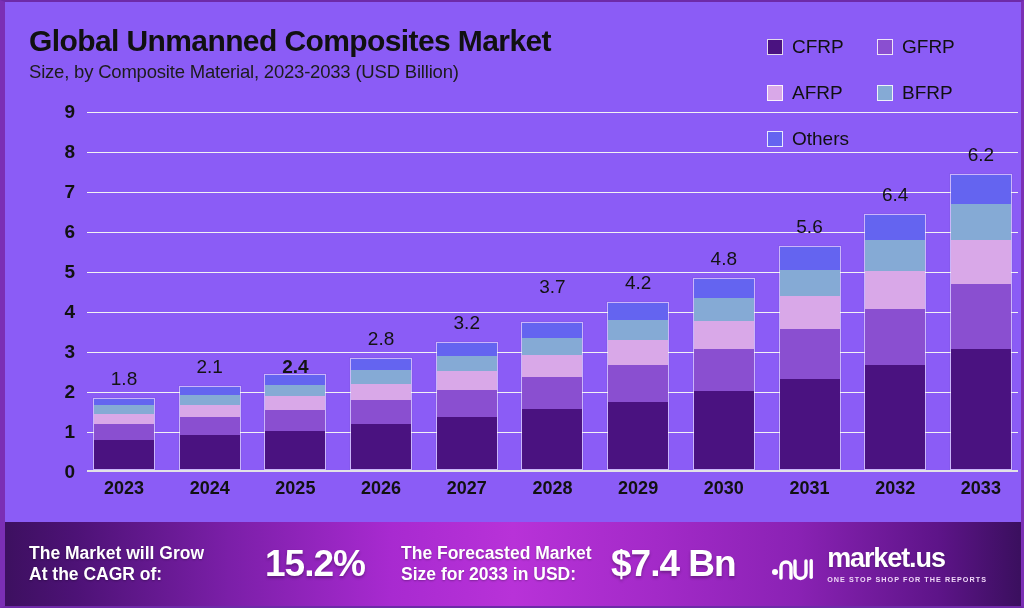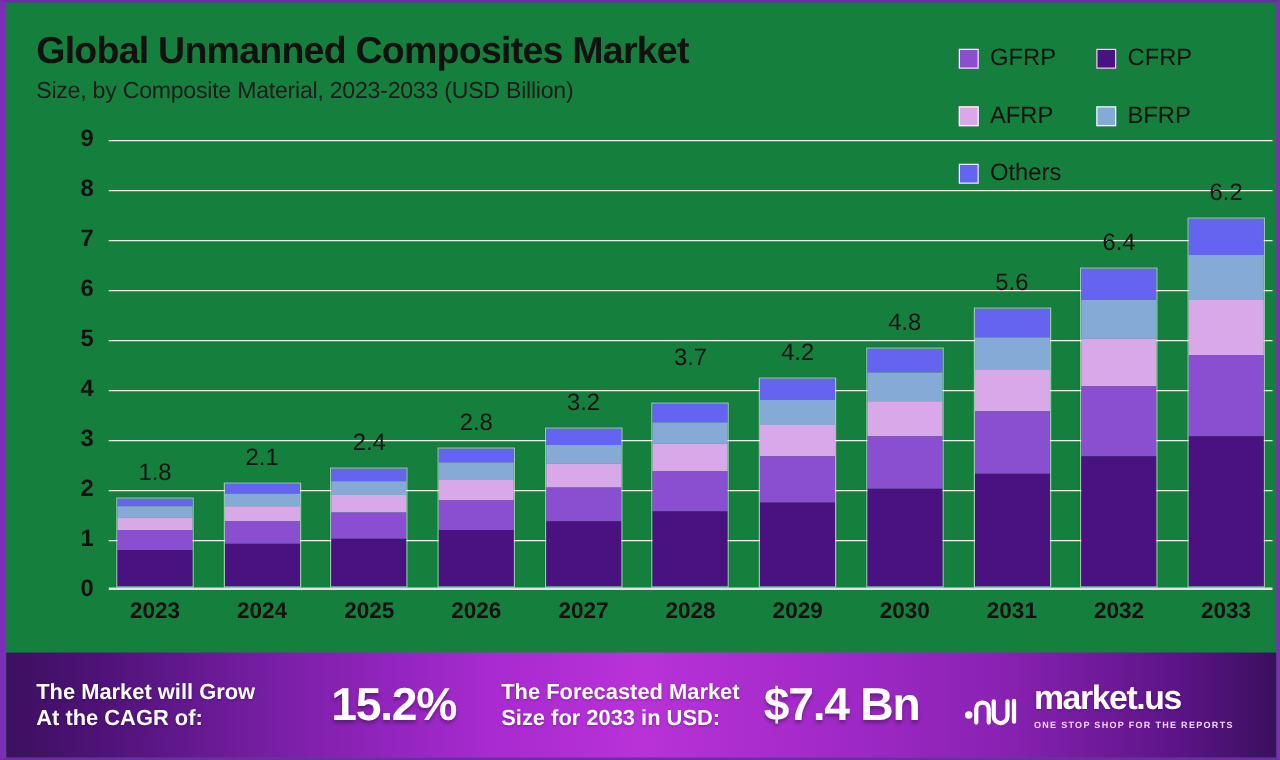--- a/index.html
+++ b/index.html
@@ -5,21 +5,21 @@
   * { margin:0; padding:0; box-sizing:border-box; }
   html,body { width:1024px; height:608px; }
   body {
     font-family:"Liberation Sans", sans-serif;
     background:#ffffff;
     overflow:hidden;
   }
   #infographic {
     position:relative;
     width:1024px; height:608px;
-    background:#15803d;
+    background:#8b5cf6;
     border-left:5px solid #7b2fb5;
     border-right:3px solid #7b2fb5;
     border-top:2px solid #6e2aa8;
     border-bottom:2px solid #6e2aa8;
   }
 
   
   #header { position:absolute; left:0; top:0; width:1024px; height:118px; }
   #title-block { position:absolute; left:24px; top:22px; }
   #chart-title {
@@ -169,26 +169,26 @@
 <div id="infographic">
 
   <div id="header">
     <div id="title-block">
       <div id="chart-title">Global Unmanned Composites Market</div>
       <div id="chart-subtitle">Size, by Composite Material, 2023-2033 (USD Billion)</div>
     </div>
 
     <div id="legend">
         <div class="legend-item">
+          <span class="legend-swatch" style="background: rgb(74, 18, 128);"></span>
+          <span class="legend-label">CFRP</span>
+        </div>
+        <div class="legend-item">
           <span class="legend-swatch" style="background: rgb(138, 79, 208);"></span>
           <span class="legend-label">GFRP</span>
-        </div>
-        <div class="legend-item">
-          <span class="legend-swatch" style="background: rgb(74, 18, 128);"></span>
-          <span class="legend-label">CFRP</span>
         </div>
         <div class="legend-item">
           <span class="legend-swatch" style="background: rgb(217, 168, 232);"></span>
           <span class="legend-label">AFRP</span>
         </div>
         <div class="legend-item">
           <span class="legend-swatch" style="background: rgb(133, 170, 213);"></span>
           <span class="legend-label">BFRP</span>
         </div>
         <div class="legend-item">
@@ -236,21 +236,21 @@
             <div class="bar-value" style="bottom: 92px; text-align: right;">2.1</div>
             <div class="bar-stack" style="height: 84px;">
               <div class="seg" style="background: rgb(100, 100, 240); height: 10%;"></div>
               <div class="seg" style="background: rgb(133, 170, 213); height: 11.9048%;"></div>
               <div class="seg" style="background: rgb(217, 168, 232); height: 14.7619%;"></div>
               <div class="seg" style="background: rgb(138, 79, 208); height: 22.381%;"></div>
               <div class="seg" style="background: rgb(74, 18, 128); height: 40.9524%;"></div>
             </div>
           </div>
           <div class="bar-group">
-            <div class="bar-value" style="bottom: 104px;">2.4</div>
+            <div class="bar-value" style="bottom: 92px; font-weight: bold;">2.4</div>
             <div class="bar-stack" style="height: 96px;">
               <div class="seg" style="background: rgb(100, 100, 240); height: 10.4167%;"></div>
               <div class="seg" style="background: rgb(133, 170, 213); height: 12.0833%;"></div>
               <div class="seg" style="background: rgb(217, 168, 232); height: 15%;"></div>
               <div class="seg" style="background: rgb(138, 79, 208); height: 22.0833%;"></div>
               <div class="seg" style="background: rgb(74, 18, 128); height: 40.4167%;"></div>
             </div>
           </div>
           <div class="bar-group">
             <div class="bar-value" style="bottom: 120px;">2.8</div>

